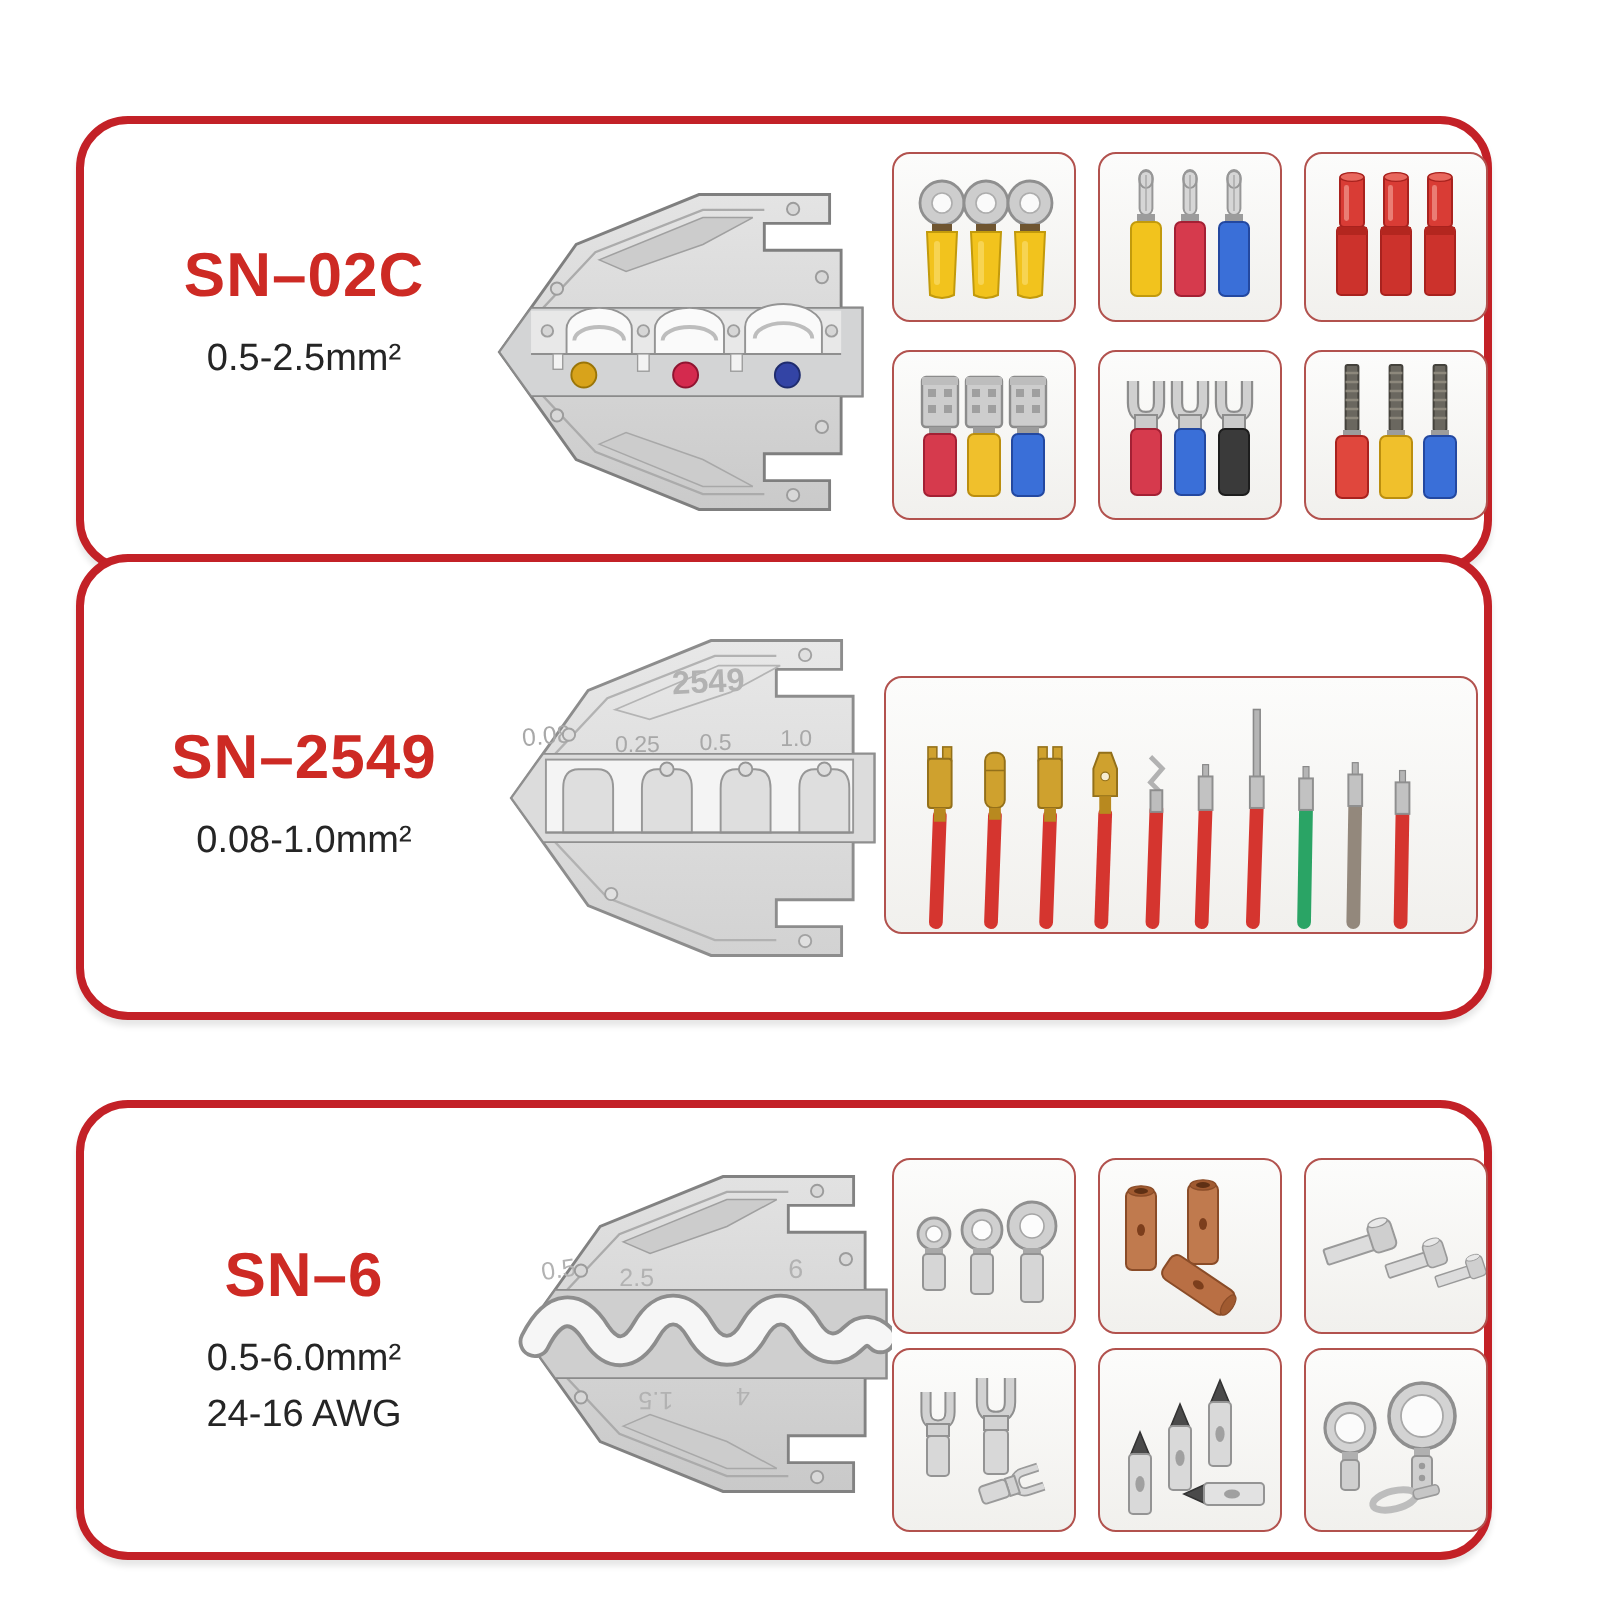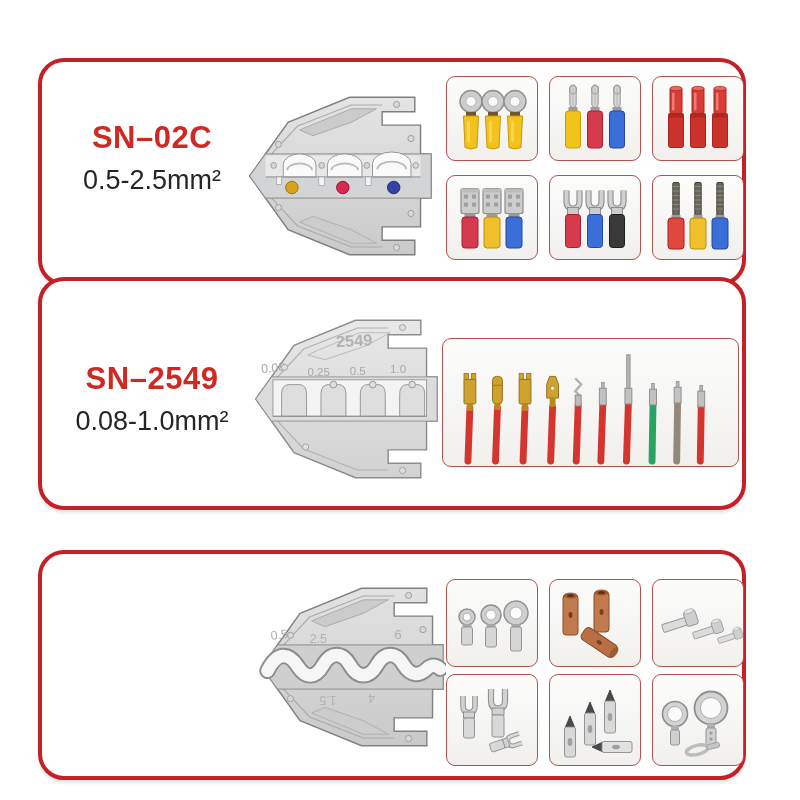--- a/index.html
+++ b/index.html
@@ -13,21 +13,21 @@
     box-shadow:0 3px 3px rgba(0,0,0,.10);
   }
   .p1{top:34px;height:228px;margin-top:24px;}
   .p2{top:277px;height:233px;}
   .p3{top:550px;height:230px;}
   .txt{position:absolute;left:4px;width:212px;text-align:center;}
   .p1 .txt{top:58px;}
   .p2 .txt{top:80px;}
   .p3 .txt{top:66px;}
   .ttl{margin:0 0 10px 0;font-size:31px;font-weight:bold;color:#cd2a24;letter-spacing:.5px;}
-  .spec{font-size:27px;line-height:28px;color:#252525;}
+  .spec{font-size:19px;line-height:28px;color:#252525;}
   .die{position:absolute;}
   .p1 .die{left:200px;top:18px;width:192px;height:192px;}
   .p2 .die{left:206px;top:20px;width:192px;height:196px;}
   .p3 .die{left:212px;top:12px;width:192px;height:202px;}
   .die svg,.tile svg{width:100%;height:100%;display:block;}
   .tile{
     position:absolute;box-sizing:border-box;
     border:1.6px solid #b2524e;border-radius:9px;
     background:linear-gradient(180deg,#fcfcfb 0%,#f1f0ed 100%);
     overflow:hidden;
@@ -361,20 +361,25 @@
       <g>
         <path d="M261 68 L260 124" stroke="#d5352f" stroke-width="7" stroke-linecap="round" fill="none"></path>
         <rect x="259.5" y="47" width="3" height="7" fill="#b5b5b5" stroke="#898989" stroke-width=".6"></rect>
         <rect x="257.5" y="53" width="7" height="16" fill="#c2c2c2" stroke="#8f8f8f"></rect>
       </g>
     </svg>
   </div>
 </section>
 
 <section class="panel p3">
+  <div class="txt">
+    <h2 class="ttl">SN–6</h2>
+    <div class="spec">0.5-6.0mm²</div>
+    <div class="spec">24-16 AWG</div>
+  </div>
 
   <div class="die">
     <svg viewBox="0 0 200 200">
       <defs>
         <linearGradient id="g3" x1="0" y1="0" x2="0" y2="1">
           <stop offset="0" stop-color="#e2e2e2"></stop>
             <stop offset="1" stop-color="#c9c9c9"></stop>
         </linearGradient>
       </defs>
       <path d="M8 100 L48 44 L112 18 L180 18 L180 33 L146 33 L146 47 L186 47 L186 77 L197 77 L197 123 L186 123 L186 153 L146 153 L146 167 L180 167 L180 182 L112 182 L48 156 Z" fill="url(#g3)" stroke="#828282" stroke-width="1.5"></path>

